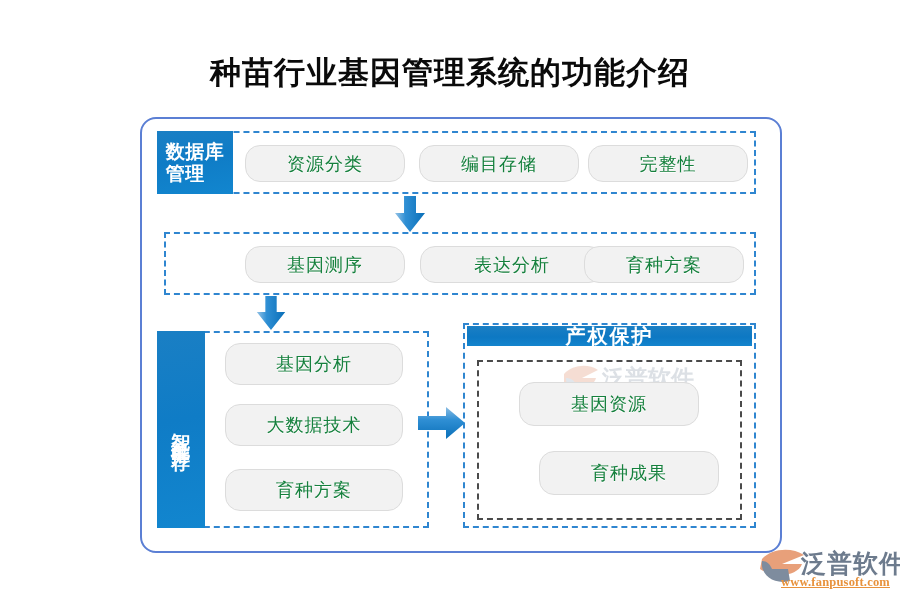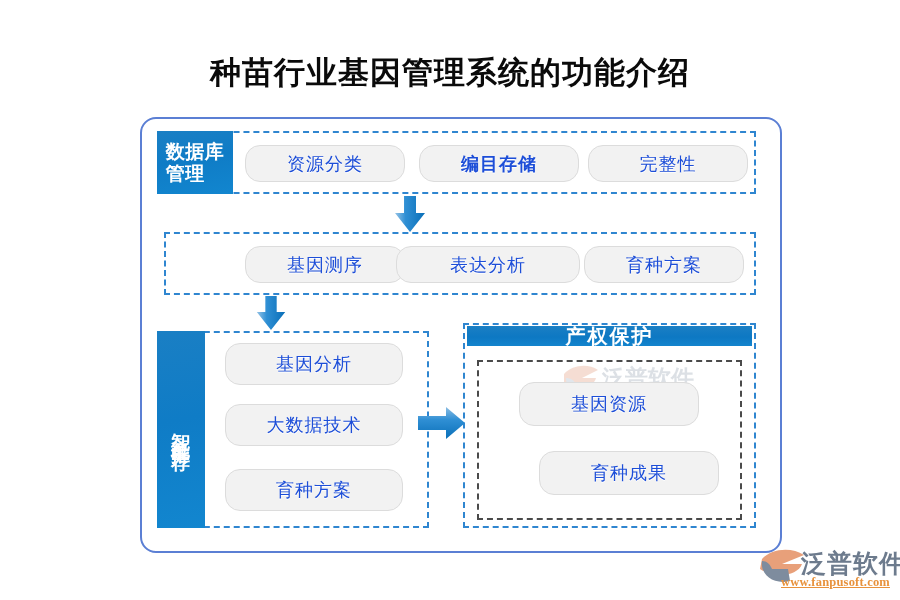--- a/index.html
+++ b/index.html
@@ -78,21 +78,21 @@
 
   
   .chip {
     position: absolute;
     background: #f2f2f2;
     border: 1px solid #dcdcdc;
     border-radius: 15px;
     display: flex;
     align-items: center;
     justify-content: center;
-    color: #1d4ed8;
+    color: #15803d;
     font-size: 18px;
     letter-spacing: 1px;
     text-shadow: 0 1px 0 #ffffff;
     font-family: "Liberation Serif", "DejaVu Serif", serif;
     z-index: 4;
   }
 
   
   .arrow-down, .arrow-right {
     position: absolute;
@@ -181,39 +181,39 @@
   <div class="band" style="left:164px; top:131px; width:592px; height:63px;"></div>
 
   <div class="cat-label" style="left:157px; top:131px; width:76px; height:63px;">
     <span style="display:block;">
       <span>数据库</span><br>
       <span>管理</span>
     </span>
   </div>
 
   <div class="chip" style="left:245px; top:145px; width:160px; height:37px;">资源分类</div>
-  <div class="chip" style="left:419px; top:145px; width:160px; height:37px;font-weight:bold;">编目存储</div>
+  <div class="chip" style="left:419px; top:145px; width:160px; height:37px;">编目存储</div>
   <div class="chip" style="left:588px; top:145px; width:160px; height:37px;">完整性</div>
 
   <svg class="arrow-down" style="left:394px; top:196px;" width="32" height="38" viewBox="0 0 32 38">
     <defs>
       <linearGradient id="gradDown1" x1="0" y1="0" x2="1" y2="0">
         <stop offset="0%" stop-color="#97c4e6"></stop>
         <stop offset="35%" stop-color="#2f8fd4"></stop>
         <stop offset="100%" stop-color="#0a6fb8"></stop>
       </linearGradient>
     </defs>
     <path d="M10,0 L22,0 L22,17 L31,17 L16,36 L1,17 L10,17 Z" fill="url(#gradDown1)"></path>
   </svg>
 
   <div class="band" style="left:164px; top:232px; width:592px; height:63px;"></div>
 
 
   <div class="chip" style="left:245px; top:246px; width:160px; height:37px;text-align:center;">基因测序</div>
-  <div class="chip" style="left:396px; top:246px; width:184px; height:37px;">表达分析</div>
+  <div class="chip" style="left:420px; top:246px; width:184px; height:37px;">表达分析</div>
   <div class="chip" style="left:584px; top:246px; width:160px; height:37px;">育种方案</div>
 
   <svg class="arrow-down" style="left:255px; top:296px;" width="32" height="36" viewBox="0 0 32 38">
     <defs>
       <linearGradient id="gradDown2" x1="0" y1="0" x2="1" y2="0">
         <stop offset="0%" stop-color="#97c4e6"></stop>
         <stop offset="35%" stop-color="#2f8fd4"></stop>
         <stop offset="100%" stop-color="#0a6fb8"></stop>
       </linearGradient>
     </defs>

